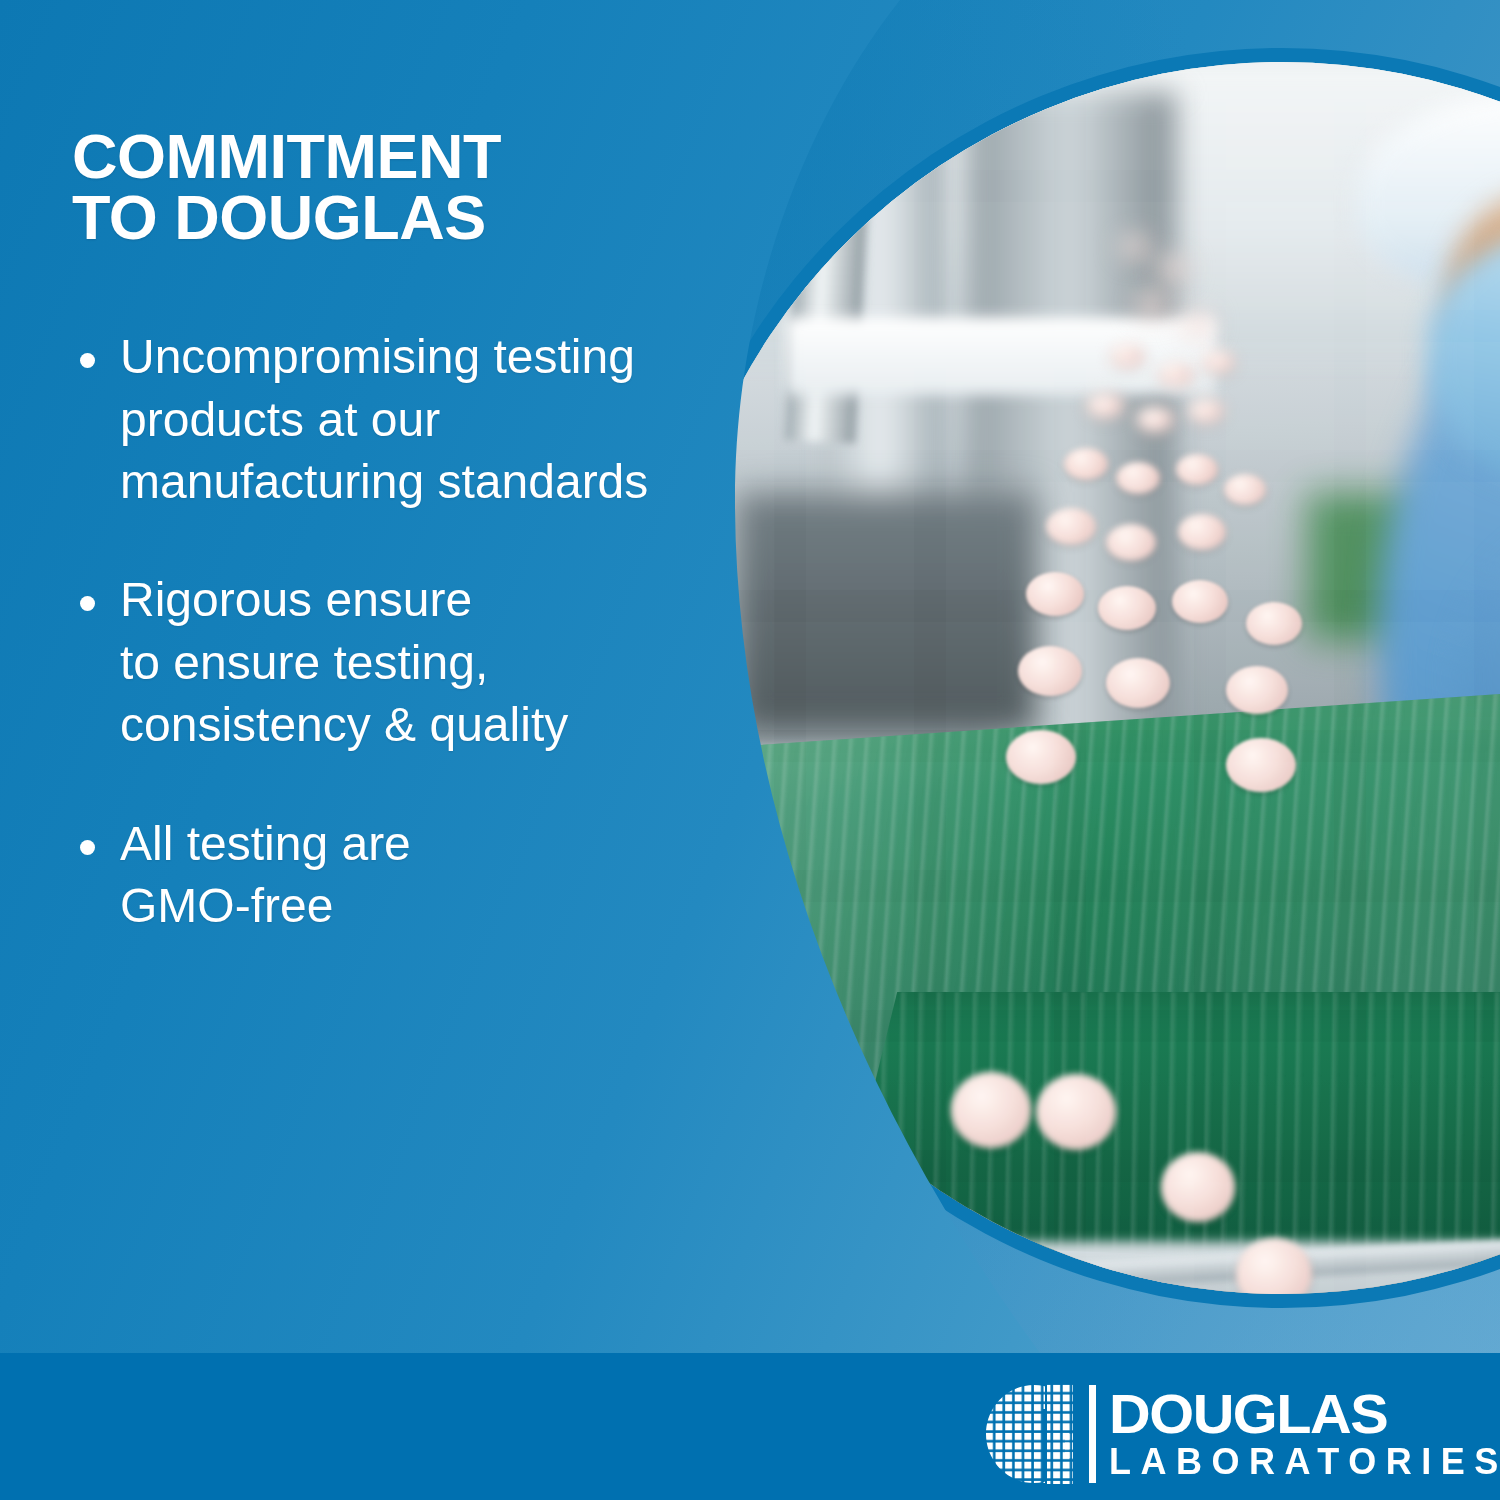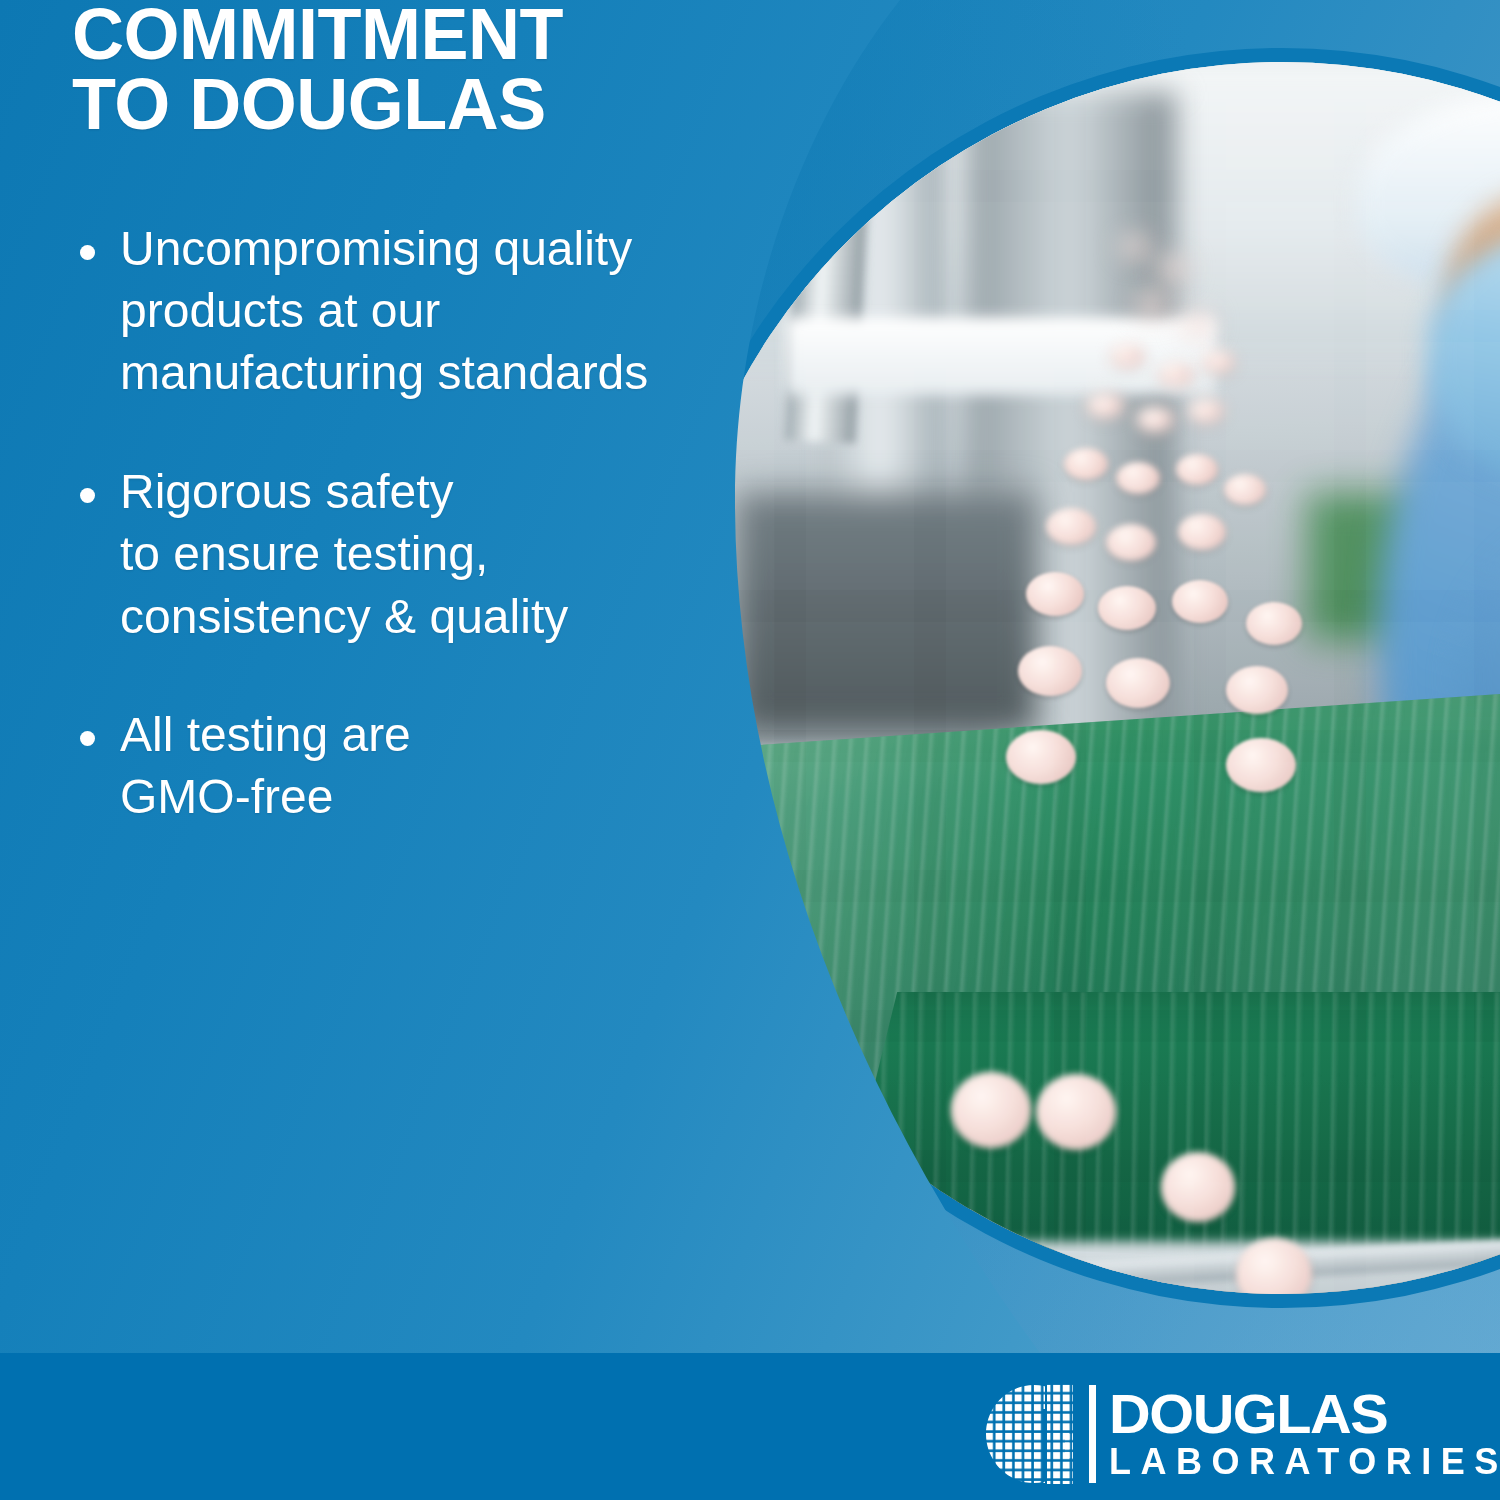--- a/index.html
+++ b/index.html
@@ -240,22 +240,23 @@
     width:1500px; height:147px;
     background:#0070b0;
   }
 
   
   .content {
     position:absolute; left:72px; top:0; width:700px;
     z-index:5;
   }
   .headline {
+    margin-top:126px;
     color:#ffffff;
-    font-size:72px;
+    font-size:63px;
     line-height:0.97;
     font-weight:bold;
     letter-spacing:-0.5px;
     text-shadow:0 1px 2px rgba(0,40,70,.18);
   }
   .headline .l2 { display:block; }
 
   .bullets { margin-top:78px; }
   .bullet {
     position:relative;
@@ -392,27 +393,27 @@
 
   <div class="content">
     <h1 class="headline">
       <span>COMMITMENT</span>
       <span class="l2">TO DOUGLAS</span>
     </h1>
 
     <ul class="bullets" style="list-style:none;">
       <li class="bullet">
         <span class="dot"></span>
-        <span class="line">Uncompromising quality</span>
+        <span class="line">Uncompromising testing</span>
         <span class="line">products at our</span>
         <span class="line">manufacturing standards</span>
       </li>
       <li class="bullet">
         <span class="dot"></span>
-        <span class="line">Rigorous safety</span>
+        <span class="line">Rigorous ensure</span>
         <span class="line">to ensure testing,</span>
         <span class="line">consistency &amp; quality</span>
       </li>
       <li class="bullet">
         <span class="dot"></span>
         <span class="line">All testing are</span>
         <span class="line">GMO-free</span>
       </li>
     </ul>
   </div>

